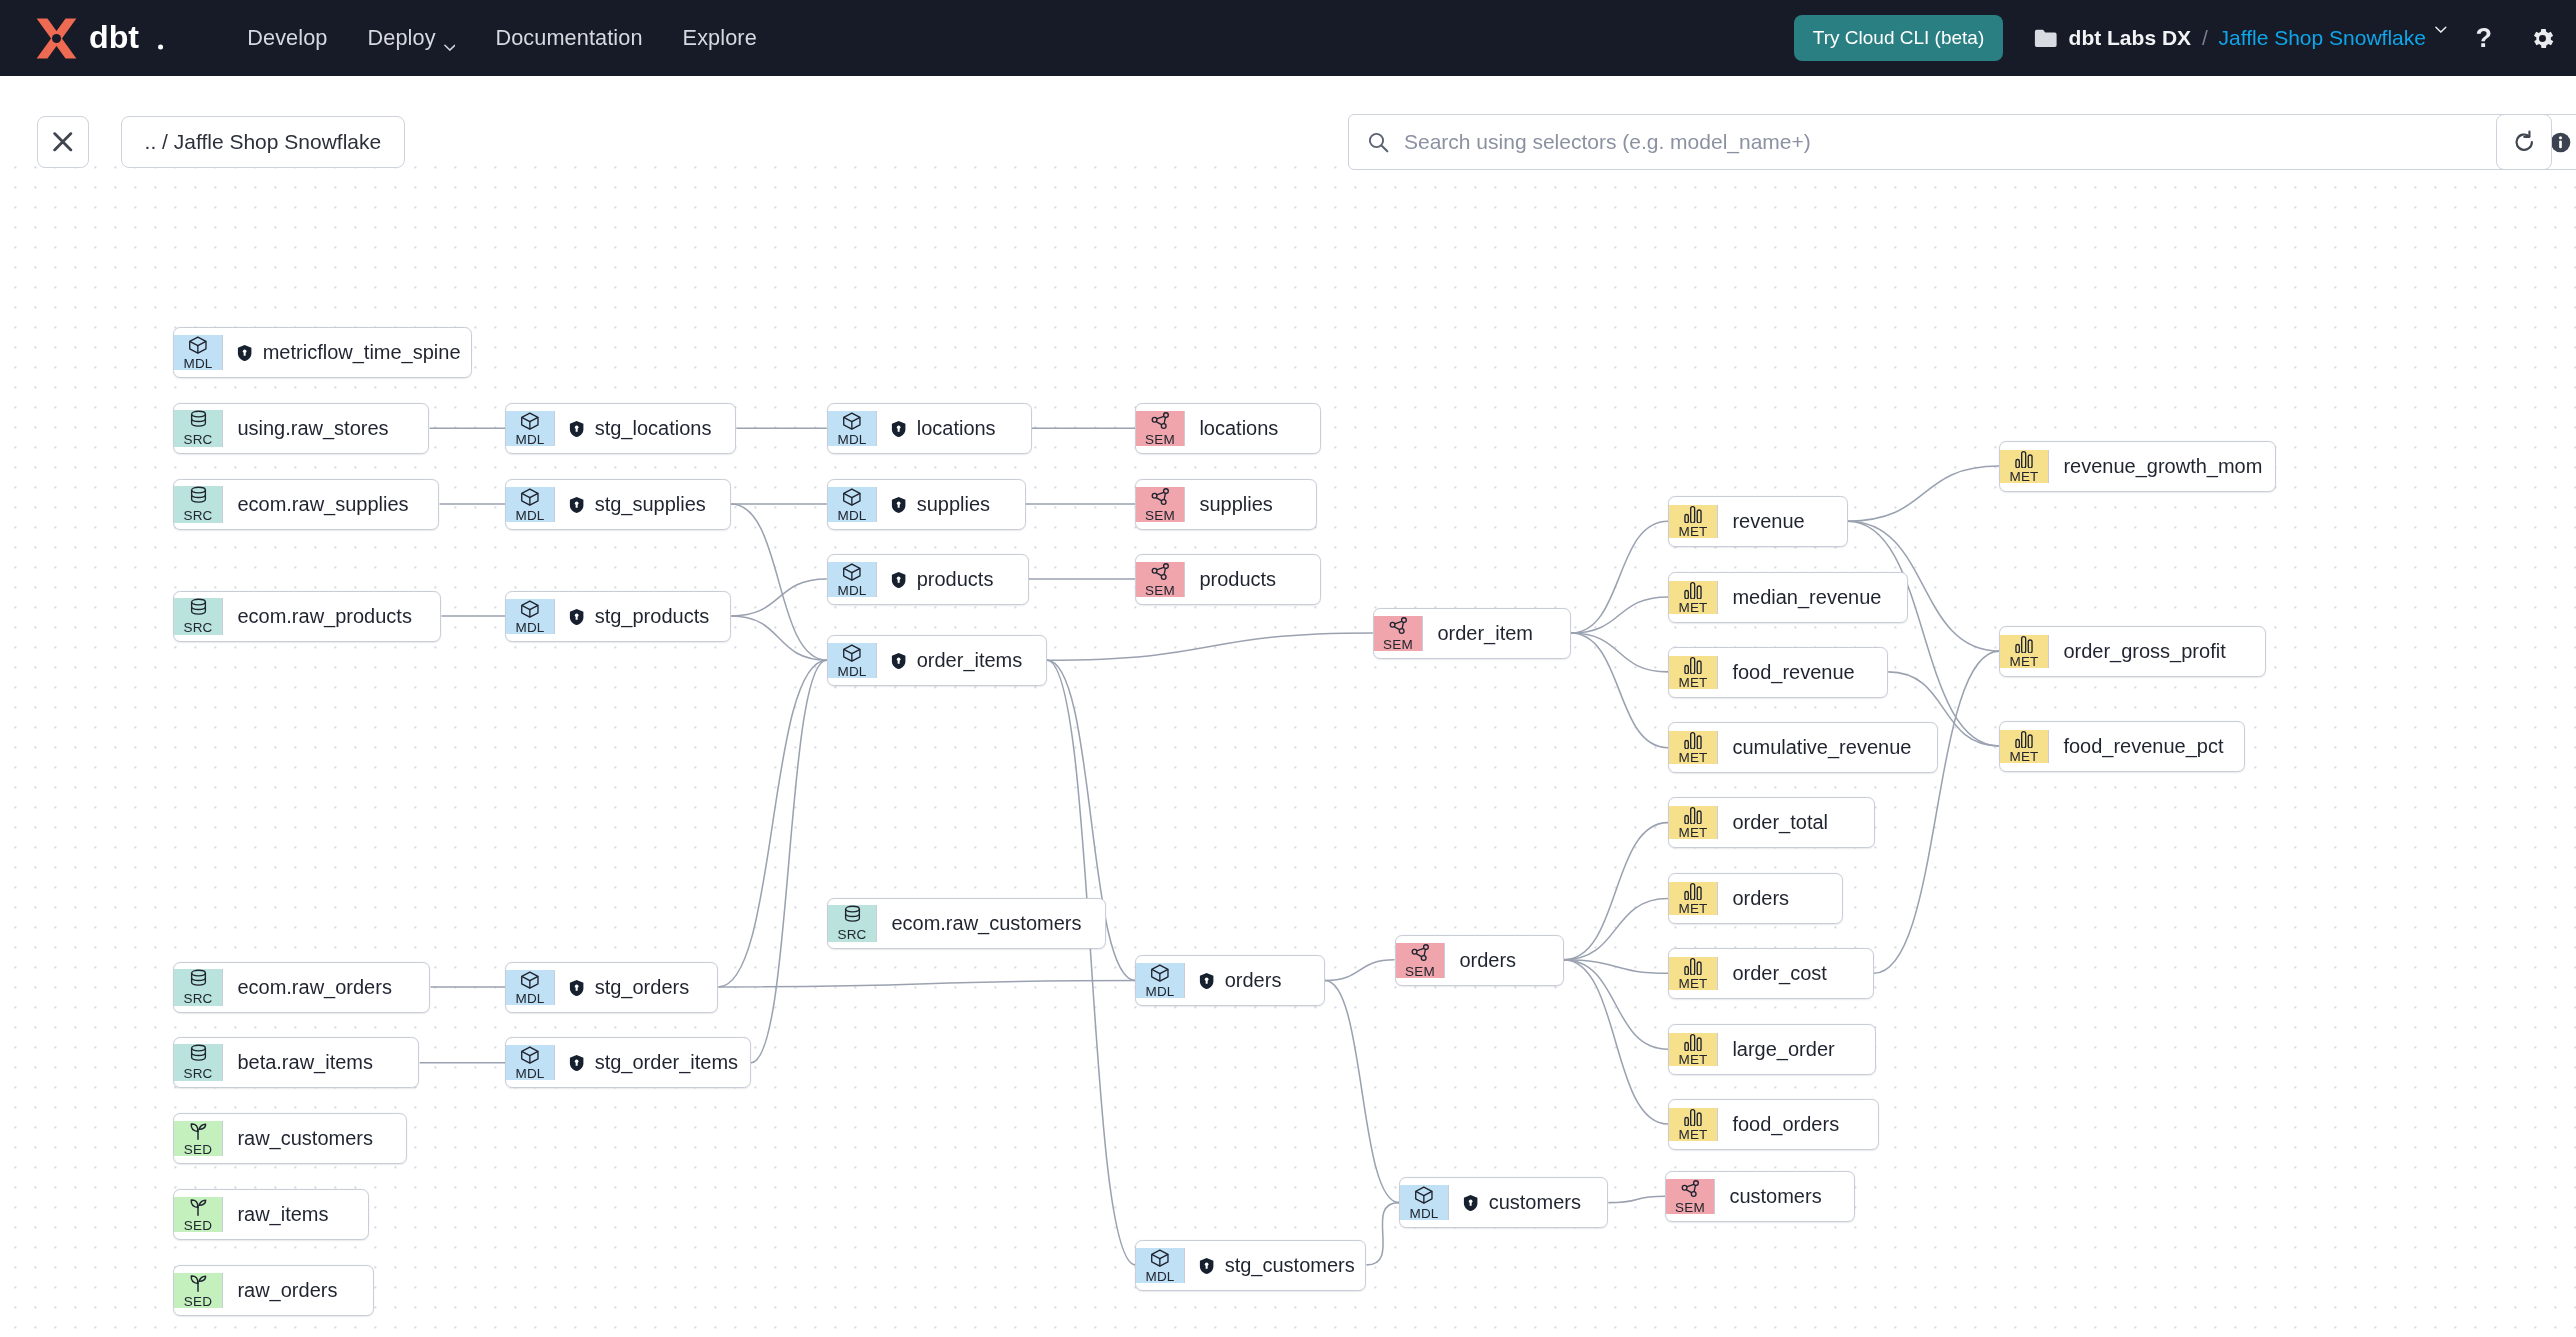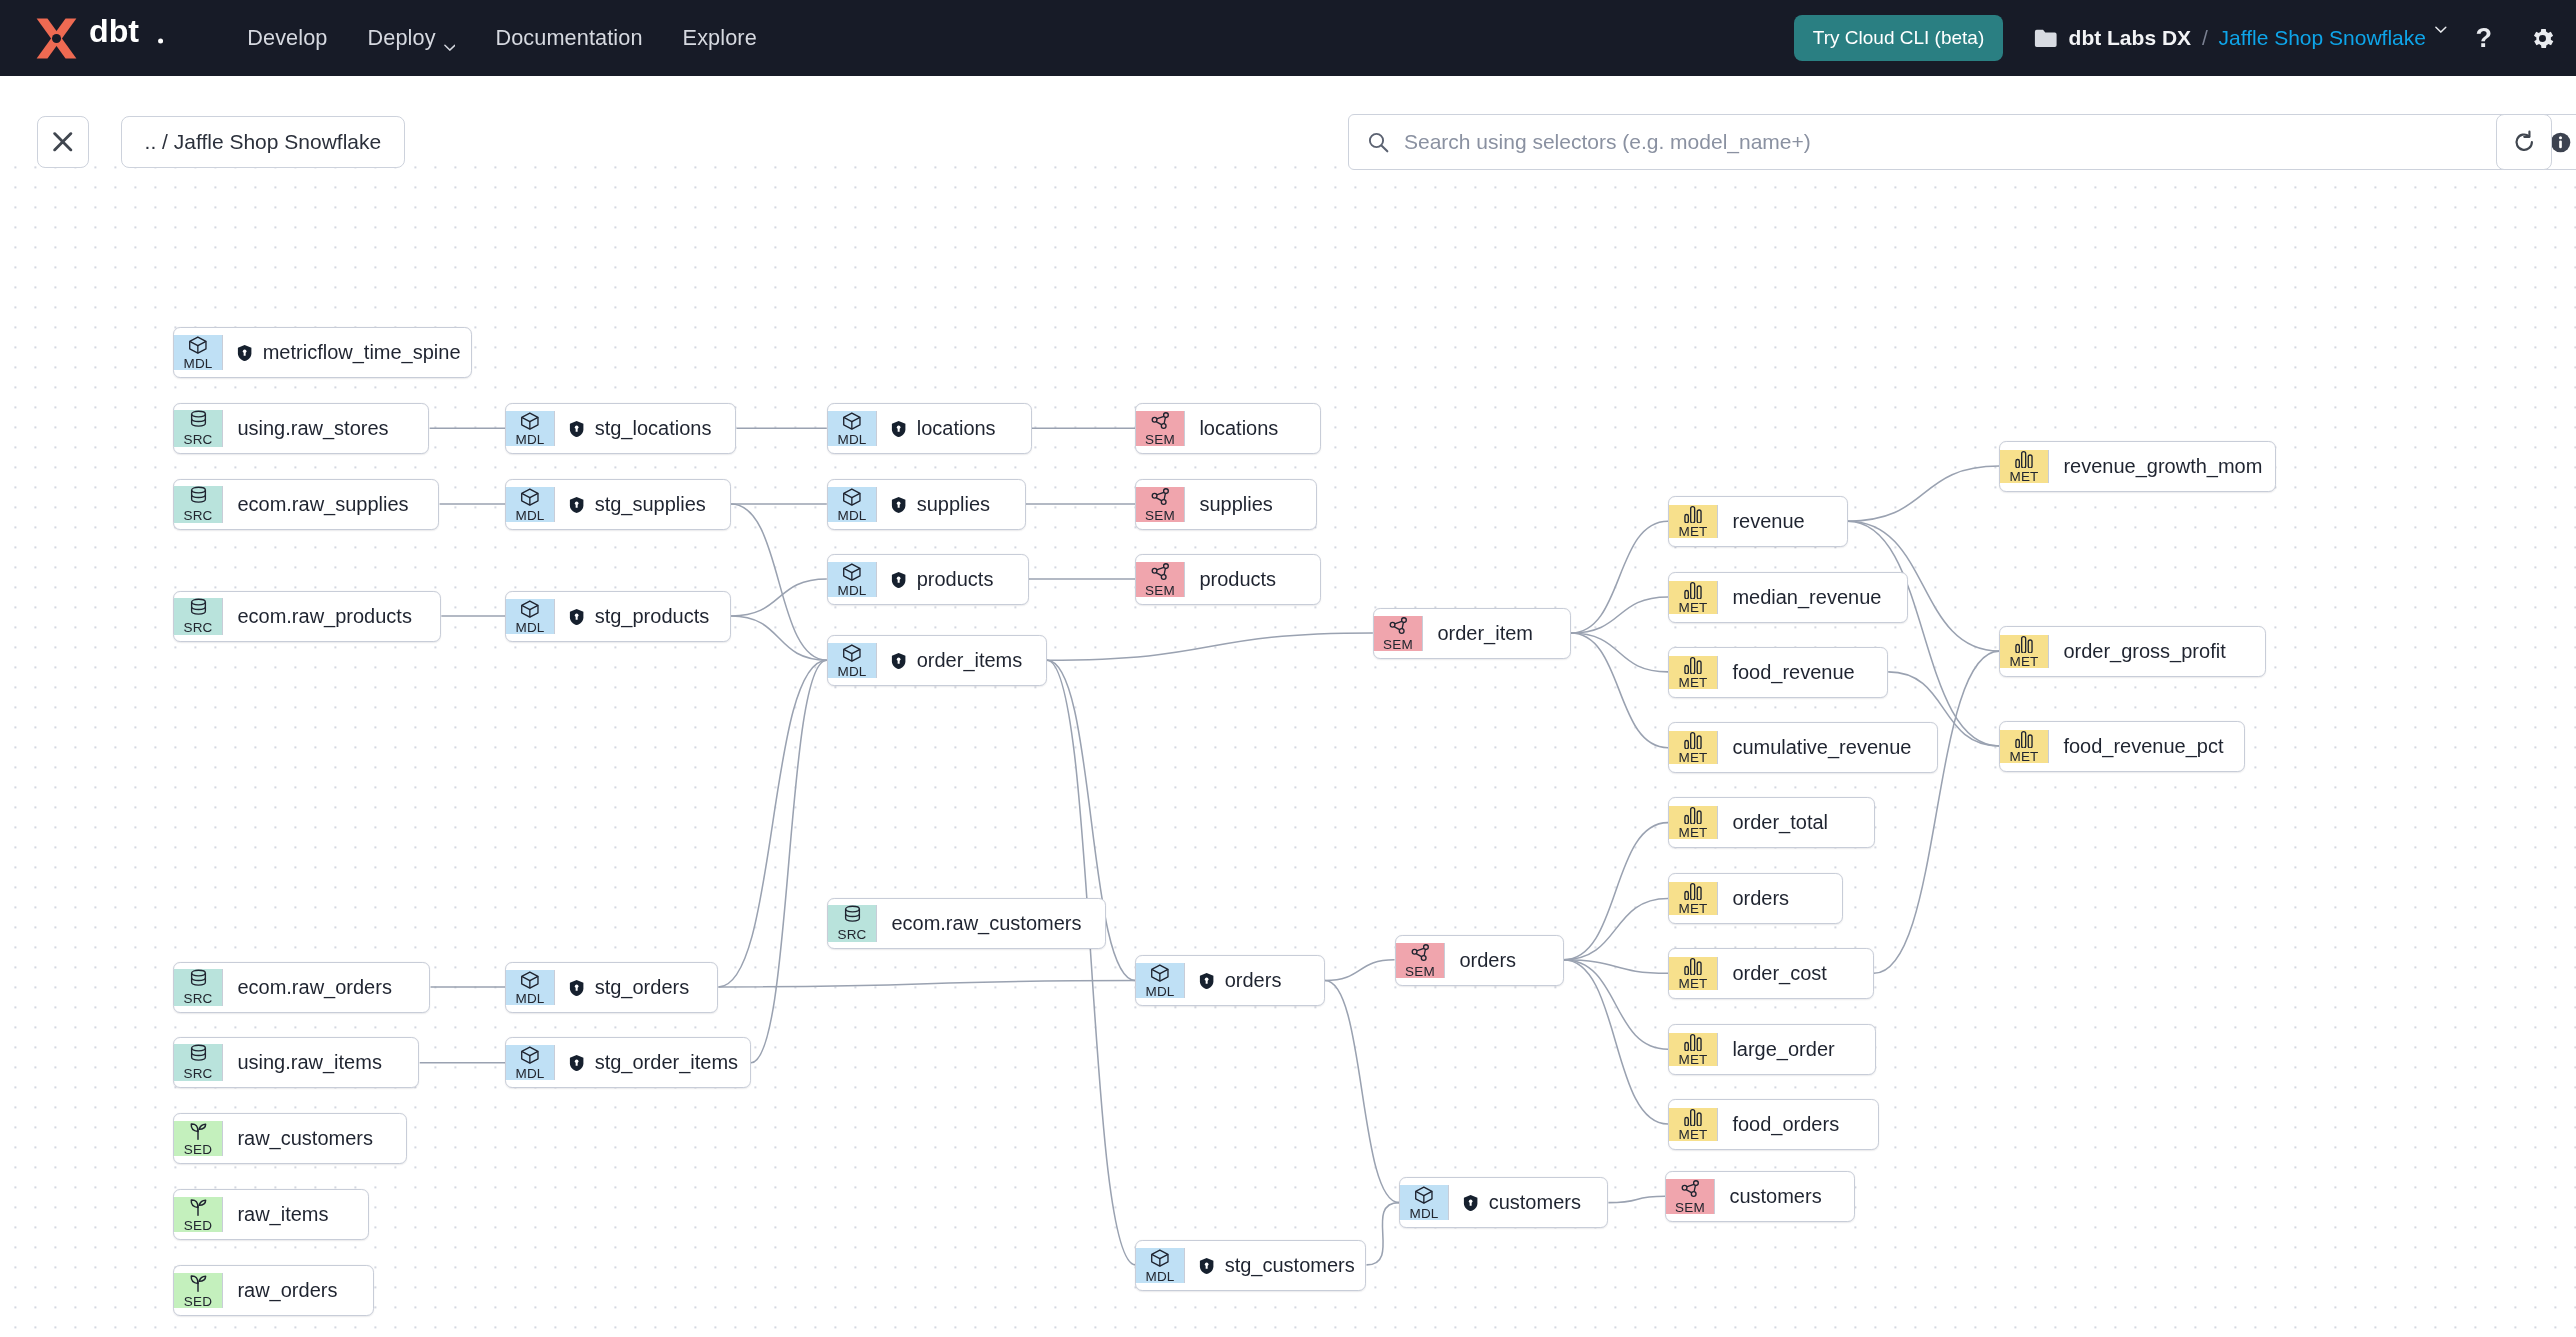--- a/index.html
+++ b/index.html
@@ -13,21 +13,21 @@
   }
 
   
   #topnav {
     position: absolute; top: 0; left: 0;
     width: 2576px; height: 76px;
     background: #171b27;
     display: flex; align-items: center;
     z-index: 50;
   }
-  #logo-wrap { display: flex; align-items: flex-start; margin-left: 31px; gap: 7.2px; }
+  #logo-wrap { display: flex; align-items: center; margin-left: 31px; gap: 7.2px; }
   .logo-mark { width: 51px; height: 47px; display:block; }
   .logo-word { height: 34px; display:block; }
 
   .nav-links { display: flex; align-items: center; margin-left: 45px; gap: 0; }
   .nav-link {
     color: #d6d9e0; font-size: 21.7px; letter-spacing: 0.1px;
     padding: 9px 20px; cursor: pointer; white-space: nowrap;
     display:flex; align-items:flex-end; gap:8.1px;
   }
   .chev { width: 11.7px; height: 7.2px; display:block; }
@@ -337,21 +337,21 @@
         <div class="node-badge">
        <svg width="19" height="21" viewBox="0 0 21 23">
       <ellipse cx="10.5" cy="4.4" rx="7.6" ry="3.1" fill="none" stroke="#1f2430" stroke-width="1.5"></ellipse>
       <path d="M2.9 4.4 v5.1 c0 1.7 3.4 3.1 7.6 3.1 s7.6-1.4 7.6-3.1 V4.4" fill="none" stroke="#1f2430" stroke-width="1.5"></path>
       <path d="M2.9 9.5 v5.1 c0 1.7 3.4 3.1 7.6 3.1 s7.6-1.4 7.6-3.1 V9.5" fill="none" stroke="#1f2430" stroke-width="1.5"></path>
     </svg>
        <span class="badge-text">SRC</span>
      </div>
      <div class="node-body">
 
-       <span>using.raw_items</span>
+       <span>beta.raw_items</span>
      </div>
       </div>
       <div class="node t-sed" style="left: 173px; top: 961px; width: 234px;">
         <div class="node-badge">
        <svg width="20" height="20" viewBox="0 0 22 22">
       <path d="M11 20 L11 10" stroke="#1f2430" stroke-width="1.6" stroke-linecap="round" fill="none"></path>
       <path d="M11 11.5 C6 11 3.2 8 3.6 3.4 C8.5 3.1 11.2 6 11 11.5 Z" fill="none" stroke="#1f2430" stroke-width="1.6" stroke-linejoin="round"></path>
       <path d="M12.2 9.2 C13.2 5.6 16.1 3.6 19.4 3.5 C19.5 6.6 17 9.2 12.2 9.2 Z" fill="none" stroke="#1f2430" stroke-width="1.6" stroke-linejoin="round"></path>
     </svg>
        <span class="badge-text">SED</span>

